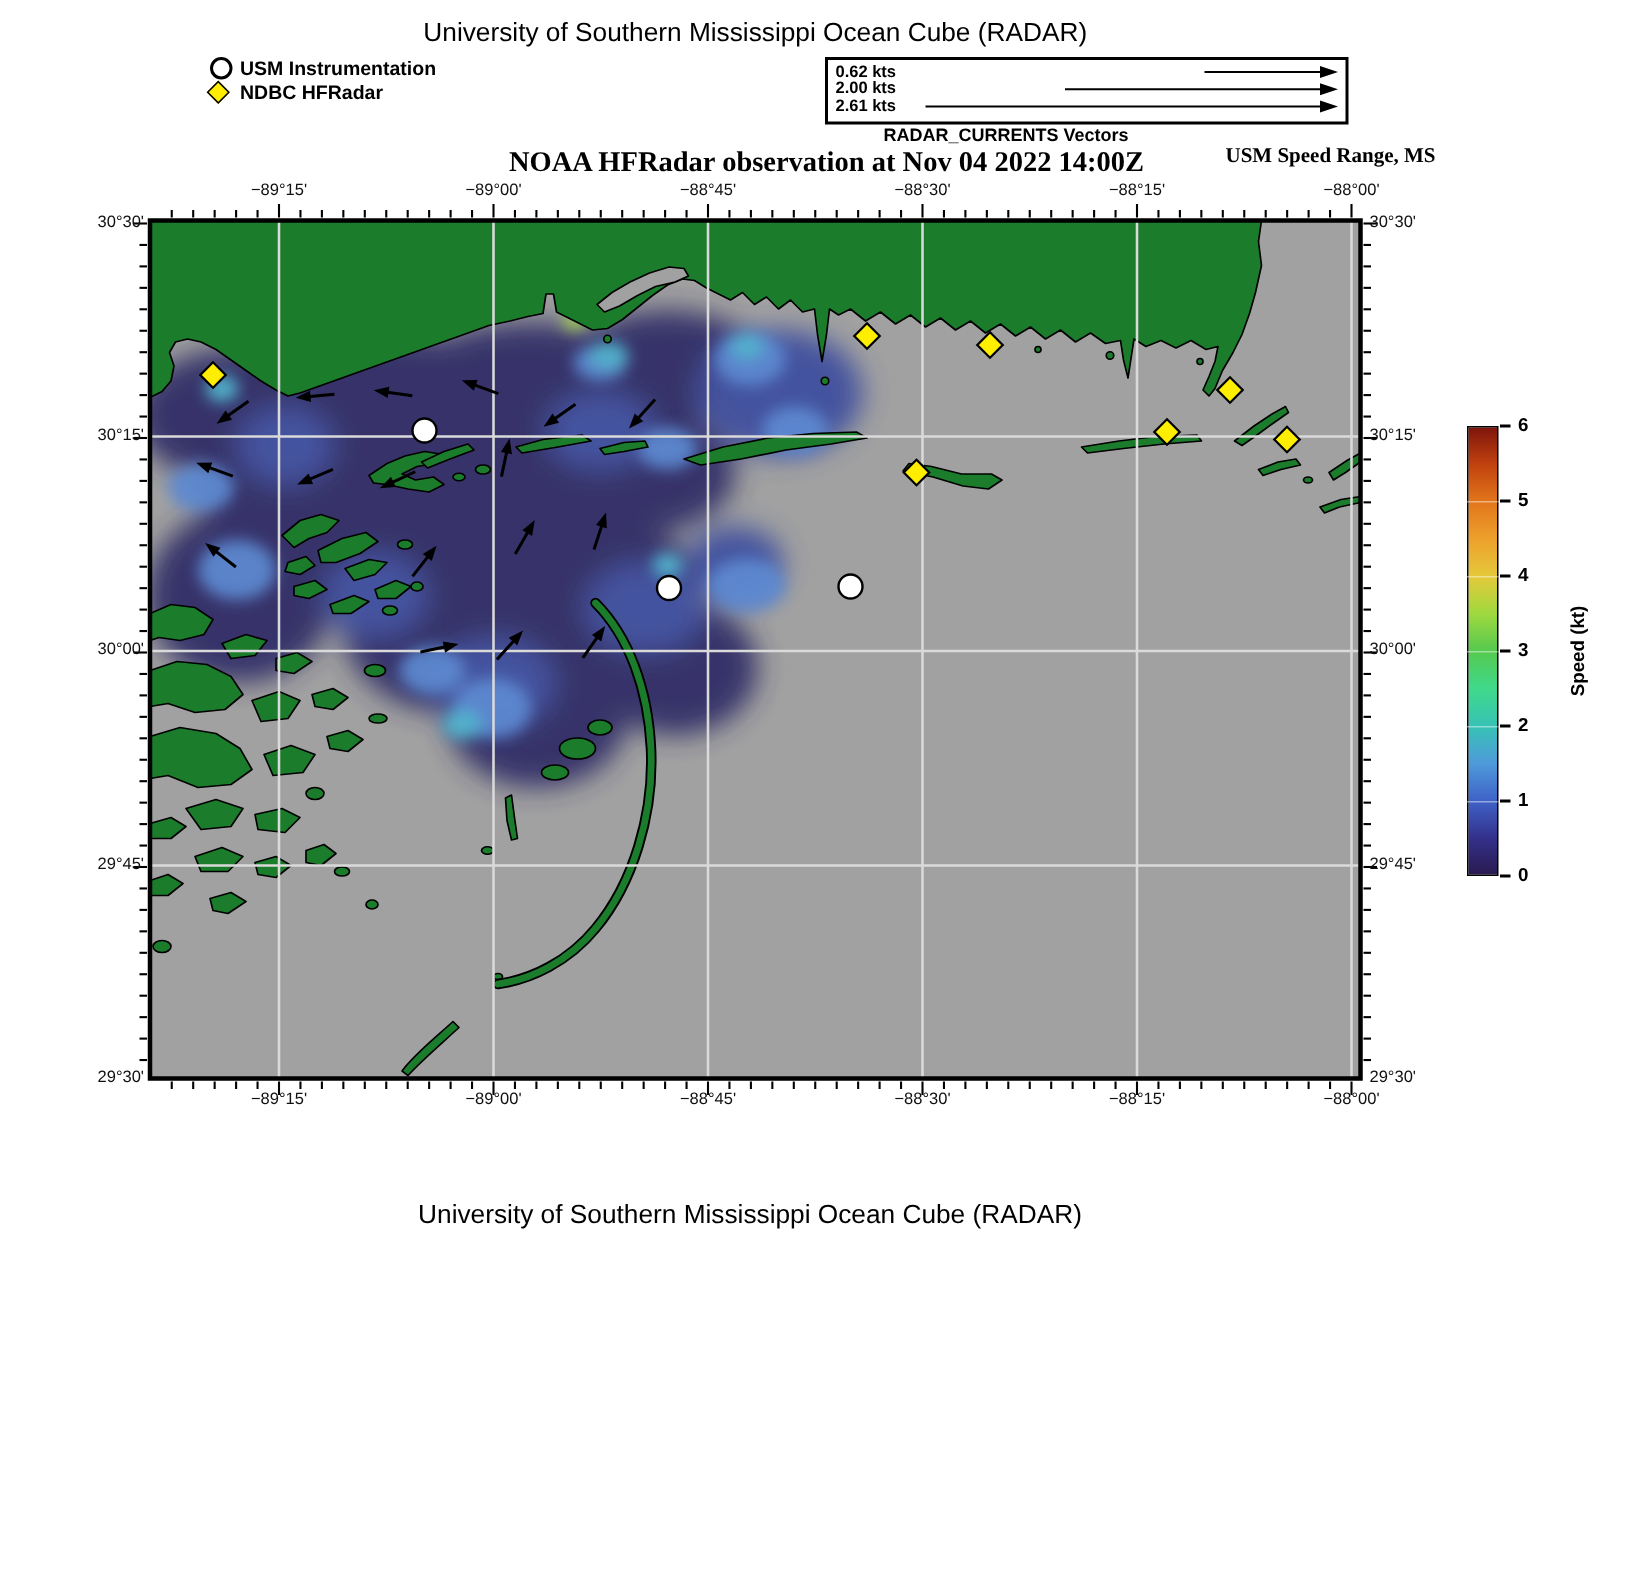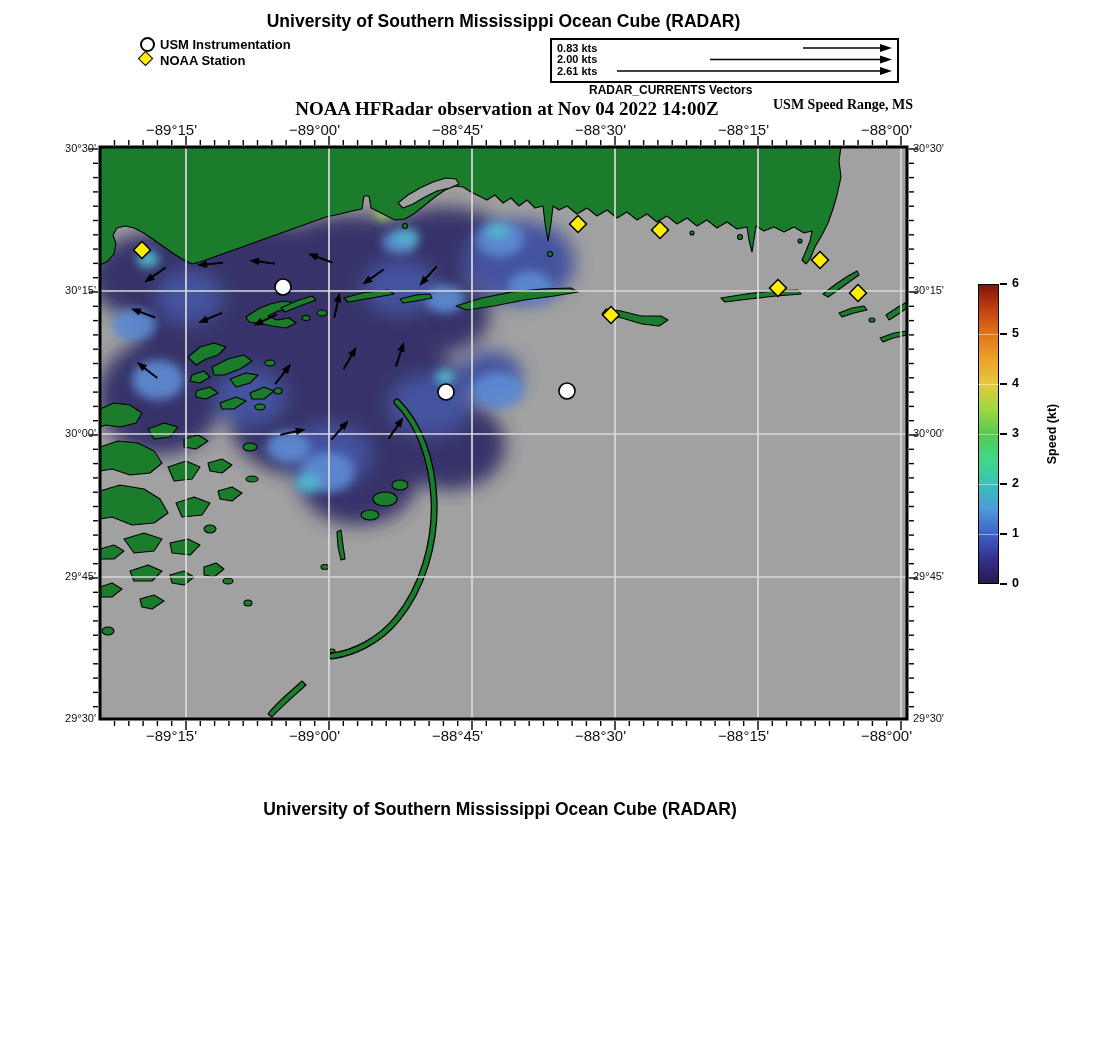--- a/index.html
+++ b/index.html
@@ -1,34 +1,34 @@
 <!DOCTYPE html>
 <html><head>
 <meta charset="utf-8">
 <style>
   html,body{margin:0;padding:0;background:#ffffff;}
   body{width:1100px;height:1050px;position:relative;overflow:hidden;
        font-family:"Liberation Sans",sans-serif;-webkit-font-smoothing:antialiased;}
   .abs{position:absolute;}
-  .sans-b{font-family:"Liberation Sans",sans-serif;font-weight:bold;color:#000;}
-  .serif-b{font-family:"Liberation Serif",serif;font-weight:bold;color:#000;}
+  .sans-b{font-family:"Liberation Sans",sans-serif;font-weight:normal;color:#000;}
+  .serif-b{font-family:"Liberation Serif",serif;font-weight:bold;color:#000;margin-left:44px;}
   #top-title{left:0;top:11px;width:1007px;text-align:center;font-size:17.5px;}
   #bottom-title{left:0;top:799px;width:1000px;text-align:center;font-size:17.5px;}
   #legend{left:112px;top:37px;}
-  .legend-row{display:flex;align-items:flex-start;height:16px;padding-left:28px;}
+  .legend-row{display:flex;align-items:center;height:16px;padding-left:28px;}
   .legend-sym{width:20px;display:flex;justify-content:flex-start;align-items:center;}
   .legend-circle{width:11px;height:11px;border:2px solid #000;border-radius:50%;background:#fff;}
   .legend-diamond{width:9px;height:9px;border:1.6px solid #000;background:#ffee00;transform:rotate(45deg);}
   .legend-label{font-size:13px;font-weight:bold;}
   #vector-box{left:550px;top:38px;width:345px;height:41px;border:2.5px solid #000;background:#fff;}
   .vrow-label{position:absolute;left:5px;font-size:11px;font-weight:bold;line-height:11px;}
   #vector-caption{left:551px;top:83px;font-size:12px;font-weight:bold;letter-spacing:0px;padding-left:38px;}
   #subtitle{left:0px;top:98px;width:1014px;text-align:center;font-size:19px;}
   #region-label{left:770px;top:97px;width:146px;text-align:center;font-size:14px;}
-  .xlab{position:absolute;width:80px;margin-left:-40px;font-size:15px;color:#111;}
+  .xlab{position:absolute;width:80px;margin-left:-40px;text-align:center;font-size:11px;color:#111;}
   .ylab-l{position:absolute;width:60px;margin-left:-60px;text-align:right;font-size:11px;color:#111;margin-top:-7px;}
   .ylab-r{position:absolute;width:60px;text-align:left;font-size:11px;color:#111;margin-top:-7px;}
   #map-wrap{left:100px;top:147px;width:807px;height:572px;}
   #map-svg{overflow:visible;display:block;}
   #colorbar{left:978px;top:284px;width:21px;height:300px;border:1.5px solid #000;box-sizing:border-box;}
   .cb-gridline{position:absolute;left:978px;width:21px;height:1px;background:rgba(255,255,255,0.45);}
   .cb-tick{position:absolute;left:1000px;width:7px;height:1.5px;background:#000;}
   .cb-label{position:absolute;left:1012px;margin-top:-8px;font-size:12.5px;font-weight:bold;color:#000;}
   #cb-title{left:1052px;top:434px;transform:translate(-50%,-50%) rotate(-90deg);white-space:nowrap;
             font-size:12.5px;font-weight:bold;}
@@ -42,34 +42,34 @@
   <div class="legend-row">
     <span class="legend-sym">
         <span class="legend-circle"></span>
       </span>
     <span class="legend-label">USM Instrumentation</span>
   </div>
   <div class="legend-row">
     <span class="legend-sym">
         <span class="legend-diamond"></span>
       </span>
-    <span class="legend-label">NOAA Station</span>
+    <span class="legend-label">NDBC HFRadar</span>
   </div>
 </div>
 
 <div id="vector-box" class="abs">
   <svg id="vector-box-svg" width="340" height="41">
       <line x1="251" y1="8" x2="328" y2="8" stroke="#000" stroke-width="1.3"></line>
       <polygon points="340,8 328,4 328,12" fill="#000"></polygon>
       <line x1="158" y1="19.5" x2="328" y2="19.5" stroke="#000" stroke-width="1.3"></line>
       <polygon points="340,19.5 328,15.5 328,23.5" fill="#000"></polygon>
       <line x1="65" y1="31" x2="328" y2="31" stroke="#000" stroke-width="1.3"></line>
       <polygon points="340,31 328,27 328,35" fill="#000"></polygon>
     </svg>
-<div class="vrow-label" style="top: 2.5px;">0.83 kts</div><div class="vrow-label" style="top: 14px; text-align: center;">2.00 kts</div><div class="vrow-label" style="top: 25.5px;">2.61 kts</div></div>
+<div class="vrow-label" style="top: 2.5px;">0.62 kts</div><div class="vrow-label" style="top: 14px; text-align: center;">2.00 kts</div><div class="vrow-label" style="top: 25.5px;">2.61 kts</div></div>
 <div id="vector-caption" class="abs sans-b">RADAR_CURRENTS Vectors</div>
 
 <div id="subtitle" class="abs serif-b">NOAA HFRadar observation at Nov 04 2022 14:00Z</div>
 <div id="region-label" class="abs serif-b">USM Speed Range, MS</div>
 
 <div id="map-wrap" class="abs">
 <svg id="map-svg" width="807" height="572" viewBox="0 0 807 572">
   <defs>
     <clipPath id="mapclip">
           <rect x="0" y="0" width="807" height="572"></rect>

